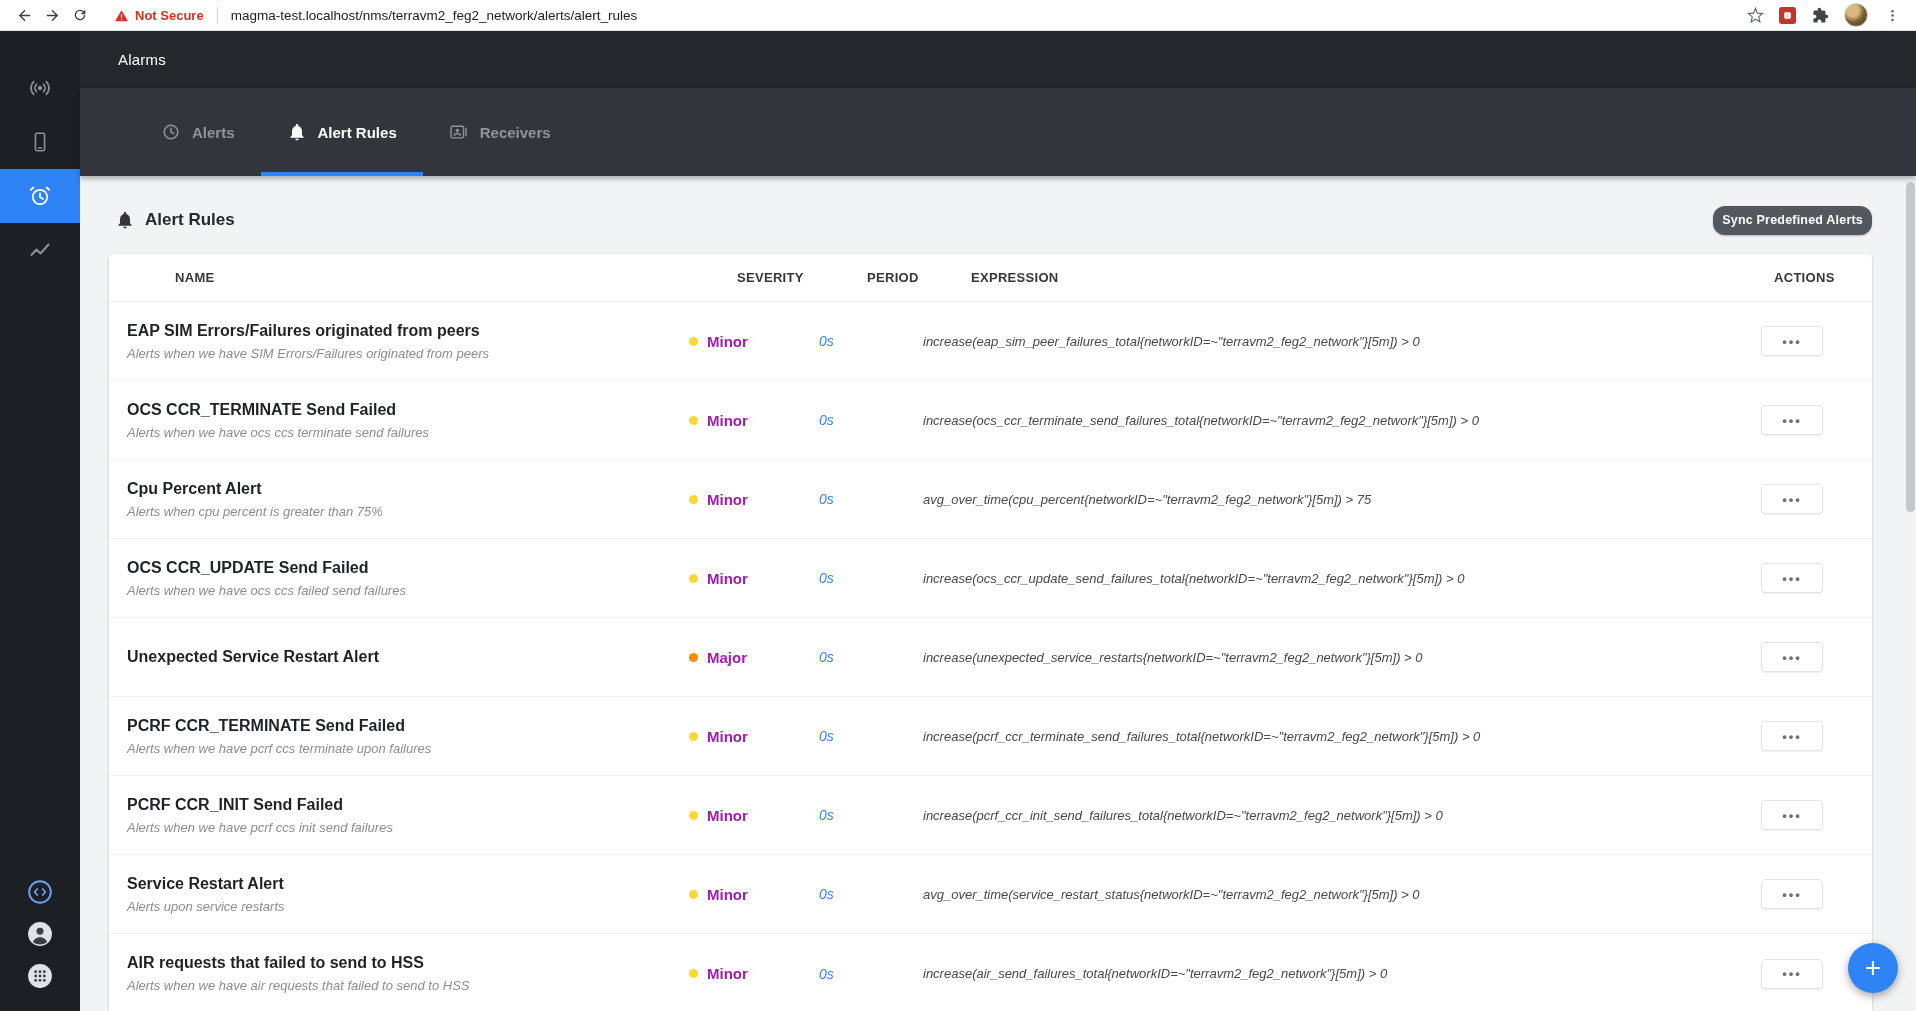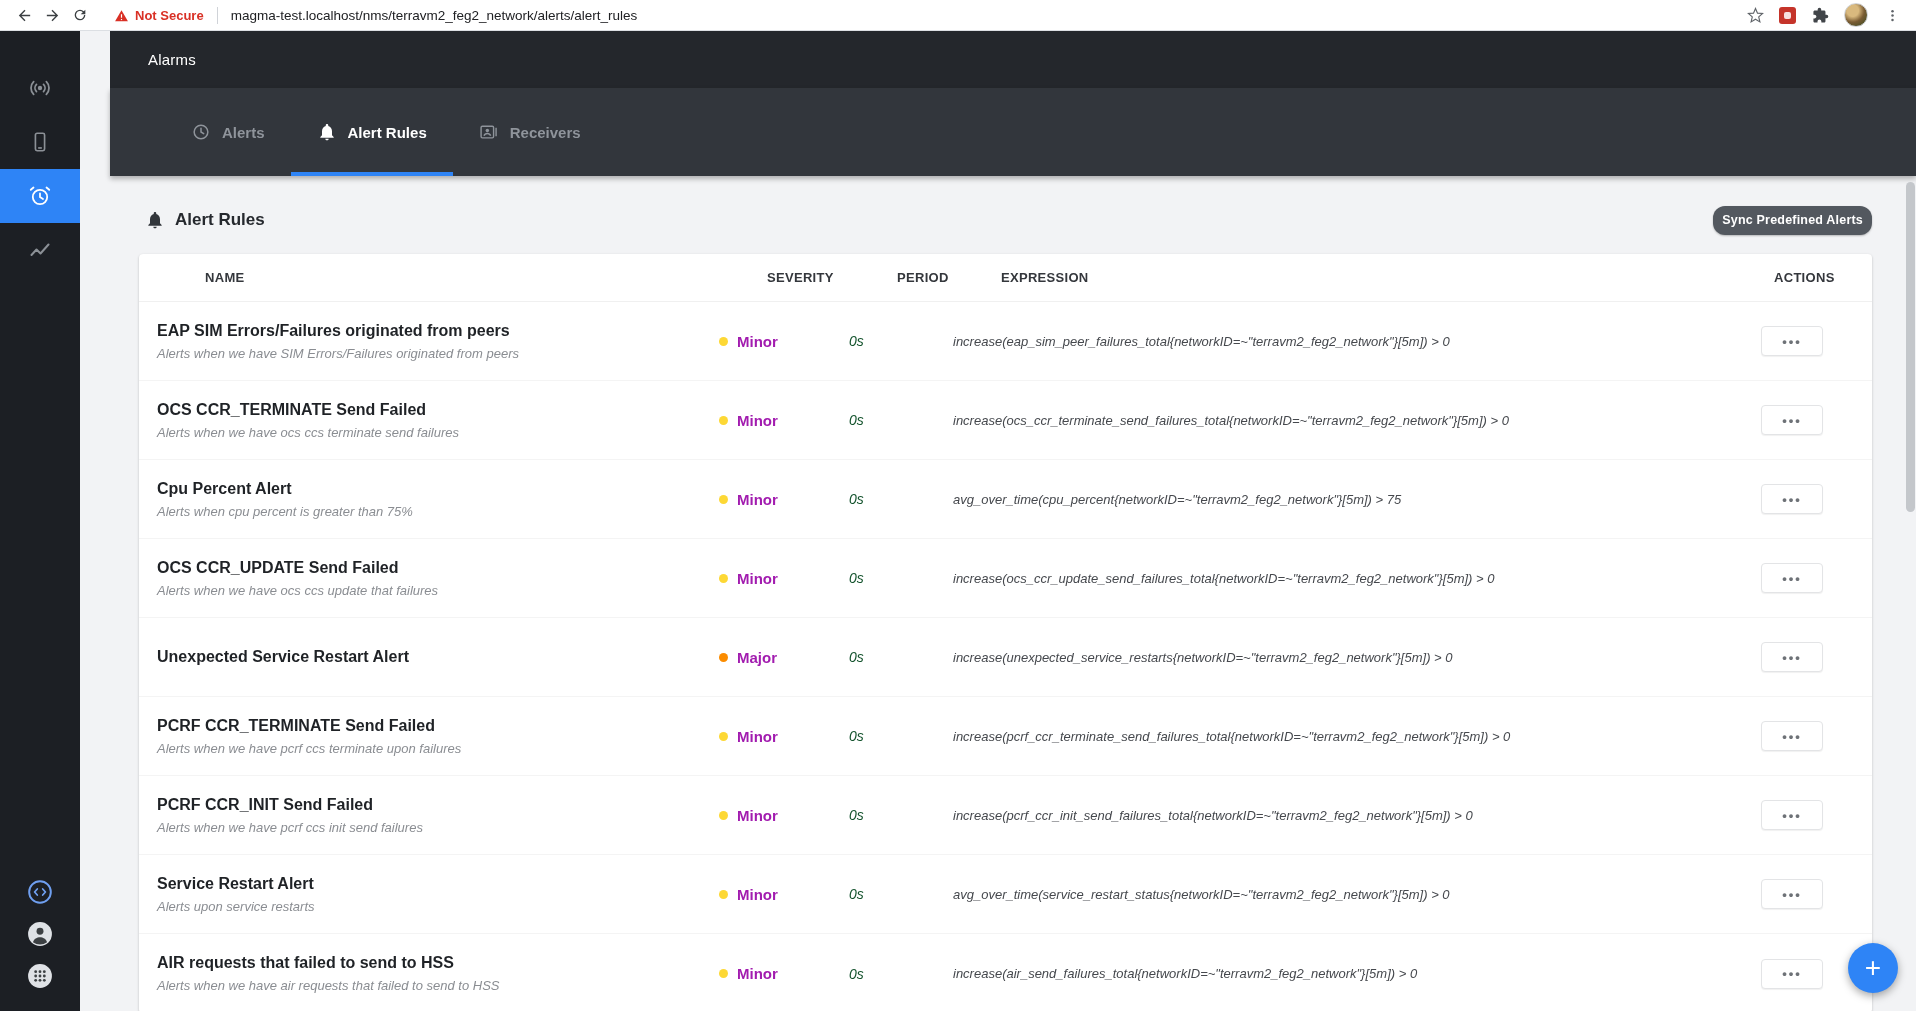--- a/index.html
+++ b/index.html
@@ -26,21 +26,21 @@
   .app { display:flex; height:980px; }
   .sidebar { width:80px; background:#1c1f24; display:flex; flex-direction:column; align-items:center;
     flex:0 0 80px; padding-top:30px; }
   .side-item { width:80px; height:54px; display:flex; align-items:center; justify-content:center;
     color:#8b9096; cursor:pointer; }
   .side-item.active { background:var(--accent,#2e84f6); color:#ffffff; }
   .side-spacer { flex:1; }
   .side-bottom { display:flex; flex-direction:column; align-items:center; gap:16px; padding-bottom:22px; }
   .round-icon { width:26px; height:26px; display:flex; align-items:center; justify-content:center; cursor:pointer; }
 
-  .content-col { flex:1; display:flex; flex-direction:column; min-width:0;margin-left:30px; }
+  .content-col { flex:1; display:flex; flex-direction:column; min-width:0; }
   .appbar { height:57px; background:#24272c; display:flex; align-items:center; padding-left:38px; }
   .appbar-title { color:#ffffff; font-size:15px; letter-spacing:.2px; }
 
   .tabsbar { height:88px; background:#32363c; display:flex; align-items:stretch; padding-left:55px;
     box-shadow:0 3px 5px rgba(0,0,0,.28); position:relative; z-index:2;text-align:right; }
   .tab { display:flex; align-items:center; gap:11px; padding:0 26px; color:#8f949b;
     font-size:15px; font-weight:bold; cursor:pointer; position:relative; }
   .tab.active { color:#ffffff; }
   .tab.active::after { content:""; position:absolute; left:0; right:0; bottom:0; height:4px;
     background:var(--accent,#2e84f6); }
@@ -61,21 +61,21 @@
   .rules-grid-head { height:48px; border-bottom:1px solid #f0f0f0; }
   .col-head { font-size:13px; font-weight:bold; color:#34373c; letter-spacing:.3px;padding-left:48px; }
   .rule-row { height:79px; border-bottom:1px solid #f4f4f4; }
   .rule-row:last-child { border-bottom:none; }
   .name-cell { display:flex; flex-direction:column; gap:6px; padding-right:20px; }
   .rule-name { font-size:16px; font-weight:bold; color:#1f2226; }
   .rule-desc { font-size:13px; font-style:italic; color:#8a8d92; }
   .severity-cell { display:flex; align-items:center; gap:9px; }
   .sev-dot { width:9px; height:9px; border-radius:50%; background:#fdd835; flex:0 0 9px; }
   .sev-label { font-size:15px; font-weight:bold; color:#a21caf; }
-  .period-cell { font-size:14px; font-style:italic; color:#14532d; }
+  .period-cell { font-size:14px; font-style:italic; color:#3b82f6; }
   .expr-cell { font-size:13px; font-style:italic; color:#45484d; white-space:nowrap; overflow:hidden;
     padding-right:24px; }
   .actions-cell { display:flex; justify-content:center; }
   .actions-btn { width:62px; height:30px; border:1px solid #e3e4e6; border-radius:4px; background:#fff;
     cursor:pointer; display:flex; align-items:center; justify-content:center;
     box-shadow:0 1px 1px rgba(0,0,0,.06); }
   .dots { color:#6e7277; font-size:13px; letter-spacing:2px; font-weight:bold; line-height:1; }
 
   .fab { position:fixed; right:18px; bottom:18px; width:50px; height:50px; border-radius:50%;
     background:var(--accent,#2196f3); color:#fff; border:none; font-size:28px; line-height:1;
@@ -299,21 +299,21 @@
     <div class="actions-cell">
       <button class="actions-btn">
         <span class="dots">•••</span>
       </button>
     </div>
   </div>
 
   <div class="rule-row">
     <div class="name-cell">
       <div class="rule-name">OCS CCR_UPDATE Send Failed</div>
-      <div class="rule-desc">Alerts when we have ocs ccs update that failures</div>
+      <div class="rule-desc">Alerts when we have ocs ccs failed send failures</div>
     </div>
     <div class="severity-cell">
       <span class="sev-dot" style="background: rgb(253, 216, 53);"></span>
       <span class="sev-label">Minor</span>
     </div>
     <div class="period-cell">0s</div>
     <div class="expr-cell">increase(ocs_ccr_update_send_failures_total{networkID=~"terravm2_feg2_network"}[5m]) &gt; 0</div>
     <div class="actions-cell">
       <button class="actions-btn">
         <span class="dots">•••</span>

